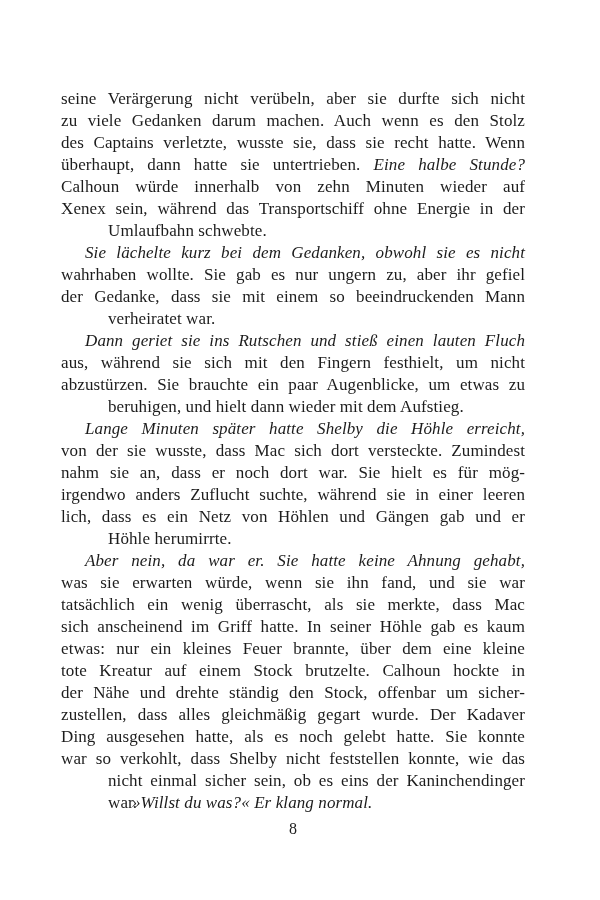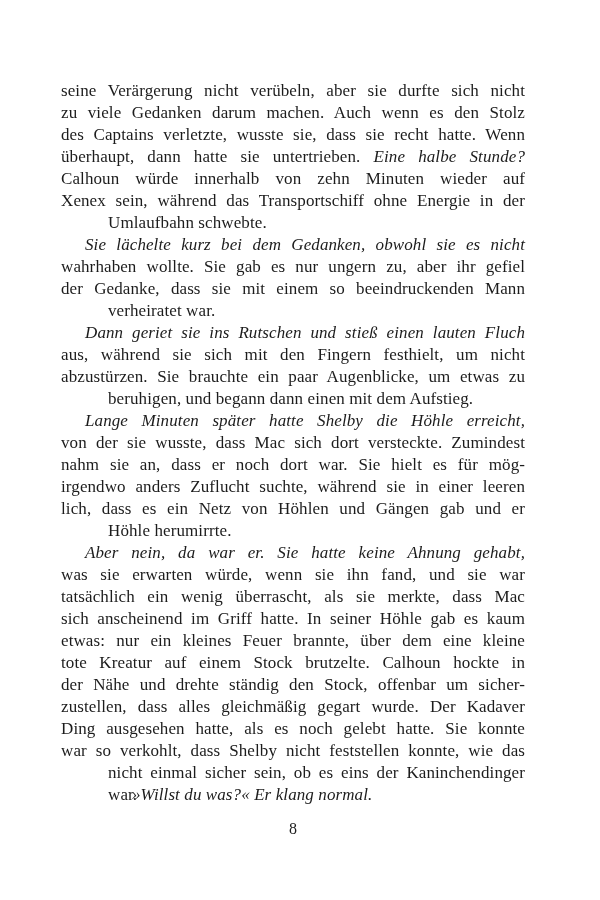--- a/index.html
+++ b/index.html
@@ -16,21 +16,21 @@
     font-family: "Liberation Serif", "DejaVu Serif", serif;
   }
   .book-page {
     position: absolute;
     inset: 0;
     background: #ffffff;
   }
   .text-block {
     position: absolute;
     left: 61px;
-    top: 80px;
+    top: 88px;
     width: 464px;
     font-size: 17px;
     line-height: 22px;
     color: #1c1c1c;
     letter-spacing: 0.1px;
   }
   .paragraph {
     margin: 0;
     padding: 0;
   }
@@ -80,21 +80,21 @@
       <div class="paragraph">
         <div class="line indent"><span>Sie lächelte kurz bei dem Gedanken, obwohl sie es nicht</span></div>
         <div class="line"><span>wahrhaben wollte. Sie gab es nur ungern zu, aber ihr gefiel</span></div>
         <div class="line"><span>der Gedanke, dass sie mit einem so beeindruckenden Mann</span></div>
         <div class="line para-end"><span>verheiratet war.</span></div>
       </div>
       <div class="paragraph">
         <div class="line indent"><span>Dann geriet sie ins Rutschen und stieß einen lauten Fluch</span></div>
         <div class="line"><span>aus, während sie sich mit den Fingern festhielt, um nicht</span></div>
         <div class="line"><span>abzustürzen. Sie brauchte ein paar Augenblicke, um etwas zu</span></div>
-        <div class="line para-end"><span>beruhigen, und begann dann einen mit dem Aufstieg.</span></div>
+        <div class="line para-end"><span>beruhigen, und hielt dann wieder mit dem Aufstieg.</span></div>
       </div>
       <div class="paragraph">
         <div class="line indent"><span>Lange Minuten später hatte Shelby die Höhle erreicht,</span></div>
         <div class="line"><span>von der sie wusste, dass Mac sich dort versteckte. Zumindest</span></div>
         <div class="line"><span>nahm sie an, dass er noch dort war. Sie hielt es für mög-</span></div>
         <div class="line"><span>irgendwo anders Zuflucht suchte, während sie in einer leeren</span></div>
         <div class="line"><span>lich, dass es ein Netz von Höhlen und Gängen gab und er</span></div>
         <div class="line para-end"><span>Höhle herumirrte.</span></div>
       </div>
       <div class="paragraph">

